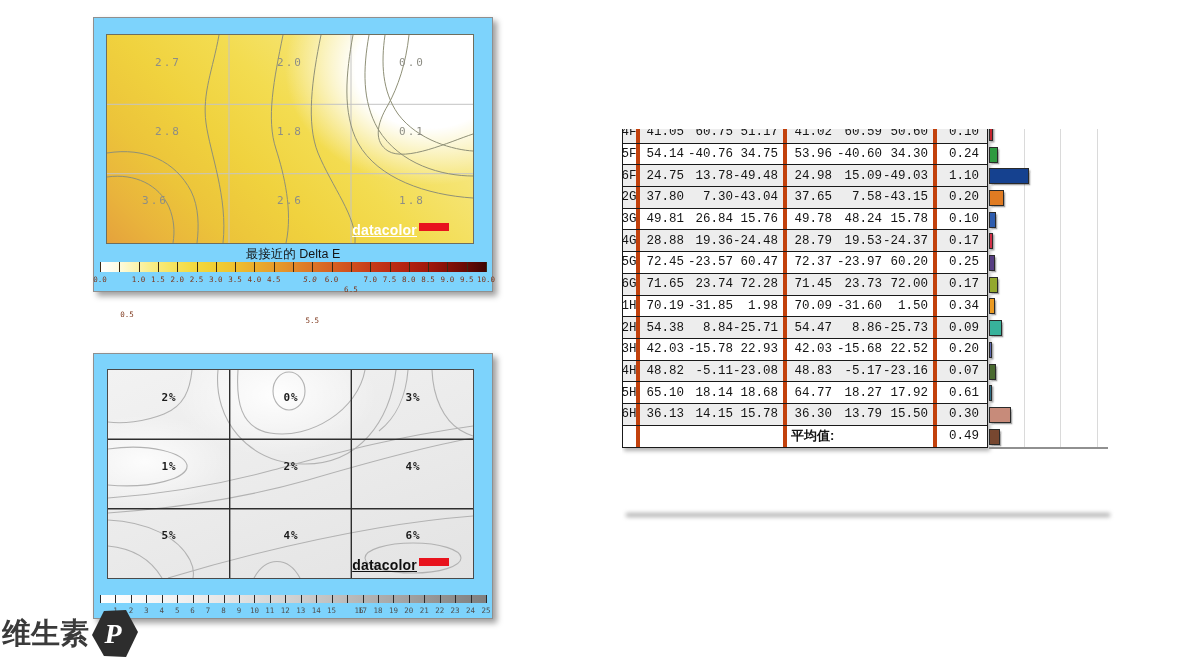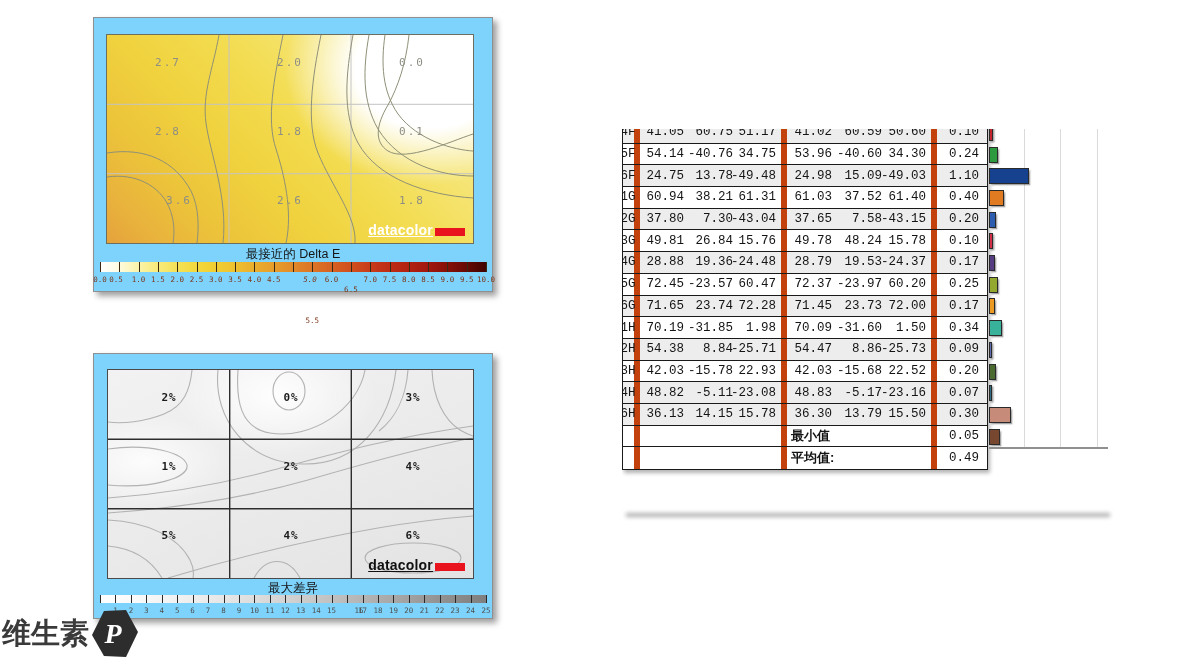--- a/index.html
+++ b/index.html
@@ -35,35 +35,35 @@
   .scale-bar{position:relative;width:386px}
   #scale1 .scale-bar{height:10px;background:linear-gradient(to right,#ffffff 0%,#fefce8 4%,#fbf5b4 9%,#f8ec82 14%,#f5e35e 19%,#f3da41 24%,#f1d034 29%,#efc42f 34%,#ecb52e 38%,#e8a42c 43%,#e4932b 48%,#df8028 52%,#da6d24 57%,#d45a20 62%,#cd481c 67%,#c53818 71%,#bb2a14 76%,#ae1f10 81%,#9c160c 86%,#851008 90%,#670a05 95%,#3f0402 100%)}
   #scale2 .scale-bar{height:8px;background:linear-gradient(to right,#ffffff 0%,#fafafa 8%,#f1f1f1 20%,#e3e3e3 35%,#d0d0d0 50%,#b9b9b9 65%,#a1a1a1 80%,#8b8b8b 92%,#7f7f7f 100%)}
   .stick{position:absolute;top:0;width:1px;background:#3a2a14}
   #scale1 .stick{height:10px}
   #scale2 .stick{height:8px;background:#2a2a2a}
   .slabel{position:absolute;transform:translateX(-50%);font-size:7.5px;font-family:"DejaVu Sans Mono",monospace;white-space:nowrap}
   #scale1 .slabel{top:13px;color:#7c3418}
   #scale2 .slabel{top:11px;color:#4f4f4f}
 
-  .dc-logo{position:absolute;right:8px;bottom:6px;display:flex;align-items:flex-end}
+  .dc-logo{position:absolute;right:24px;bottom:6px;display:flex;align-items:flex-start}
   .dc-text{font-size:14px;font-weight:bold;letter-spacing:.2px;text-decoration:underline;line-height:1}
   #plot1 .dc-text{color:#ffffff}
   #plot2 .dc-text{color:#101010}
   .dc-bar{width:30px;height:8px;margin-left:2px;margin-bottom:1px}
 
   
   #table-wrap{position:absolute;left:622px;top:129px;width:494px;height:396px;overflow:hidden}
   #treport{position:relative;margin-top:-8px;width:494px;height:404px}
   #dtable{position:absolute;left:0;top:0;width:366px;box-sizing:border-box;border:1px solid #1a1a1a;background:#fff;box-shadow:2px 3px 4px rgba(0,0,0,.30)}
   .trow{display:grid;grid-template-columns:17px 49px 49px 49px 50px 50px 50px 47px;height:21.7px;box-sizing:border-box;border-bottom:1px solid #1a1a1a;font-family:"Liberation Mono",monospace;font-size:12.5px;color:#141414}
   .trow:last-child{border-bottom:none}
   .trow.shade{background:#ededed}
   .tcell{display:flex;align-items:center;justify-content:flex-end;padding-right:5px;box-sizing:border-box;height:100%;white-space:pre}
-  .tcell.sep{border-right:6px solid #c2410c}
+  .tcell.sep{border-right:4px solid #c2410c}
   .tcell.rowlabel{justify-content:center;padding-right:1px}
   .tcell.sumlabel{grid-column:5/8;justify-content:flex-start;padding-left:4px;font-family:"Liberation Sans",sans-serif;font-weight:bold;font-size:13px}
   .tcell.gap{padding:0}
   #bars{position:absolute;left:367px;top:0;width:127px;height:404px}
   .vline{position:absolute;top:0;width:1px;height:327px;background:#dadada}
   .axis{position:absolute;left:0;top:326px;width:119px;height:2px;background:#909090}
   .dbar{position:absolute;left:0;height:16px;box-sizing:border-box;border:1px solid #2a2a2a;box-shadow:1.5px 1.5px 1.5px rgba(0,0,0,.35)}
   #bottom-shadow{position:absolute;left:4px;top:392px;width:484px;height:4px;background:rgba(110,110,110,.55);filter:blur(2px)}
 
   
@@ -96,21 +96,21 @@
         <path d="M0,142 C28,138 52,150 62,172 C67,184 68,196 66,208"></path>
       </g>
     </svg>
     <div id="labels1">
         <span class="cell-val val1" style="left: 61px; top: 27px;">2.7</span>
         <span class="cell-val val1" style="left: 183px; top: 27px;">2.0</span>
         <span class="cell-val val1" style="left: 305px; top: 27px;">0.0</span>
         <span class="cell-val val1" style="left: 61px; top: 96px;">2.8</span>
         <span class="cell-val val1" style="left: 183px; top: 96px;">1.8</span>
         <span class="cell-val val1" style="left: 305px; top: 96px;">0.1</span>
-        <span class="cell-val val1" style="left: 72px; top: 165px;">3.6</span>
+        <span class="cell-val val1" style="left: 48px; top: 165px;">3.6</span>
         <span class="cell-val val1" style="left: 183px; top: 165px;">2.6</span>
         <span class="cell-val val1" style="left: 305px; top: 165px;">1.8</span>
       </div>
     <div class="dc-logo">
       <span class="dc-text">datacolor</span>
       <span class="dc-bar" style="background: rgb(232, 19, 29);"></span>
     </div>
   </div>
   <div class="map-title">最接近的 Delta E</div>
   <div class="scale-wrap" id="scale1">
@@ -131,21 +131,21 @@
         <span class="stick" style="left: 250.9px;"></span>
         <span class="stick" style="left: 270.2px;"></span>
         <span class="stick" style="left: 289.5px;"></span>
         <span class="stick" style="left: 308.8px;"></span>
         <span class="stick" style="left: 328.1px;"></span>
         <span class="stick" style="left: 347.4px;"></span>
         <span class="stick" style="left: 366.7px;"></span>
         <span class="stick" style="left: 386px;"></span>
       </div>
   <span class="slabel" style="left: 0px;">0.0</span>
-      <span class="slabel" style="left: 16px;">0.5</span>
+      <span class="slabel" style="left: 27px; margin-top: 35px;">0.5</span>
       <span class="slabel" style="left: 38.6px;">1.0</span>
       <span class="slabel" style="left: 57.9px;">1.5</span>
       <span class="slabel" style="left: 77.2px;">2.0</span>
       <span class="slabel" style="left: 96.5px;">2.5</span>
       <span class="slabel" style="left: 115.8px;">3.0</span>
       <span class="slabel" style="left: 135.1px;">3.5</span>
       <span class="slabel" style="left: 154.4px;">4.0</span>
       <span class="slabel" style="left: 173.7px;">4.5</span>
       <span class="slabel" style="left: 210px; font-style: italic;">5.0</span>
       <span class="slabel" style="left: 212.3px; margin-top: 41px;">5.5</span>
@@ -196,21 +196,20 @@
         <span class="cell-val val2" style="left: 305px; top: 96px;">4%</span>
         <span class="cell-val val2" style="left: 61px; top: 165px;">5%</span>
         <span class="cell-val val2" style="left: 183px; top: 165px;">4%</span>
         <span class="cell-val val2" style="left: 305px; top: 165px;">6%</span>
       </div>
     <div class="dc-logo">
       <span class="dc-text">datacolor</span>
       <span class="dc-bar" style="background: rgb(232, 19, 29);"></span>
     </div>
   </div>
-  <div class="map-title">最大差异</div>
   <div class="scale-wrap" id="scale2">
     <div class="scale-bar" id="sbar2">
         <span class="stick" style="left: 0px;"></span>
         <span class="stick" style="left: 15.4px;"></span>
         <span class="stick" style="left: 30.9px;"></span>
         <span class="stick" style="left: 46.3px;"></span>
         <span class="stick" style="left: 61.8px;"></span>
         <span class="stick" style="left: 77.2px;"></span>
         <span class="stick" style="left: 92.6px;"></span>
         <span class="stick" style="left: 108.1px;"></span>
@@ -287,30 +286,20 @@
         <div class="trow shade">
           <div class="tcell rowlabel sep">6F</div>
           <div class="tcell">24.75</div>
           <div class="tcell">13.78</div>
           <div class="tcell sep">-49.48</div>
           <div class="tcell">24.98</div>
           <div class="tcell">15.09</div>
           <div class="tcell sep">-49.03</div>
           <div class="tcell">1.10</div>
         </div>
-        <div class="trow">
-          <div class="tcell rowlabel sep">1G</div>
-          <div class="tcell">60.94</div>
-          <div class="tcell">38.21</div>
-          <div class="tcell sep">61.31</div>
-          <div class="tcell">61.03</div>
-          <div class="tcell">37.52</div>
-          <div class="tcell sep">61.40</div>
-          <div class="tcell">0.40</div>
-        </div>
         <div class="trow shade">
           <div class="tcell rowlabel sep">2G</div>
           <div class="tcell">37.80</div>
           <div class="tcell">7.30</div>
           <div class="tcell sep">-43.04</div>
           <div class="tcell">37.65</div>
           <div class="tcell">7.58</div>
           <div class="tcell sep">-43.15</div>
           <div class="tcell">0.20</div>
         </div>
@@ -387,35 +376,39 @@
         <div class="trow shade">
           <div class="tcell rowlabel sep">4H</div>
           <div class="tcell">48.82</div>
           <div class="tcell">-5.11</div>
           <div class="tcell sep">-23.08</div>
           <div class="tcell">48.83</div>
           <div class="tcell">-5.17</div>
           <div class="tcell sep">-23.16</div>
           <div class="tcell">0.07</div>
         </div>
+        <div class="trow">
+          <div class="tcell rowlabel sep">5H</div>
+          <div class="tcell">65.10</div>
+          <div class="tcell">18.14</div>
+          <div class="tcell sep">18.68</div>
+          <div class="tcell">64.77</div>
+          <div class="tcell">18.27</div>
+          <div class="tcell sep">17.92</div>
+          <div class="tcell">0.61</div>
+        </div>
         <div class="trow shade">
           <div class="tcell rowlabel sep">6H</div>
           <div class="tcell">36.13</div>
           <div class="tcell">14.15</div>
           <div class="tcell sep">15.78</div>
           <div class="tcell">36.30</div>
           <div class="tcell">13.79</div>
           <div class="tcell sep">15.50</div>
           <div class="tcell">0.30</div>
-        </div>
-        <div class="trow">
-          <div class="tcell rowlabel sep"></div>
-          <div class="tcell gap sep" style="grid-column: 2 / 5;"></div>
-          <div class="tcell sumlabel sep">最小值</div>
-          <div class="tcell">0.05</div>
         </div>
         <div class="trow">
           <div class="tcell rowlabel sep"></div>
           <div class="tcell gap sep" style="grid-column: 2 / 5;"></div>
           <div class="tcell sumlabel sep">平均值:</div>
           <div class="tcell">0.49</div>
         </div>
       </div>
     <div id="bars">
         <div class="vline" style="left: 35px;"></div>

